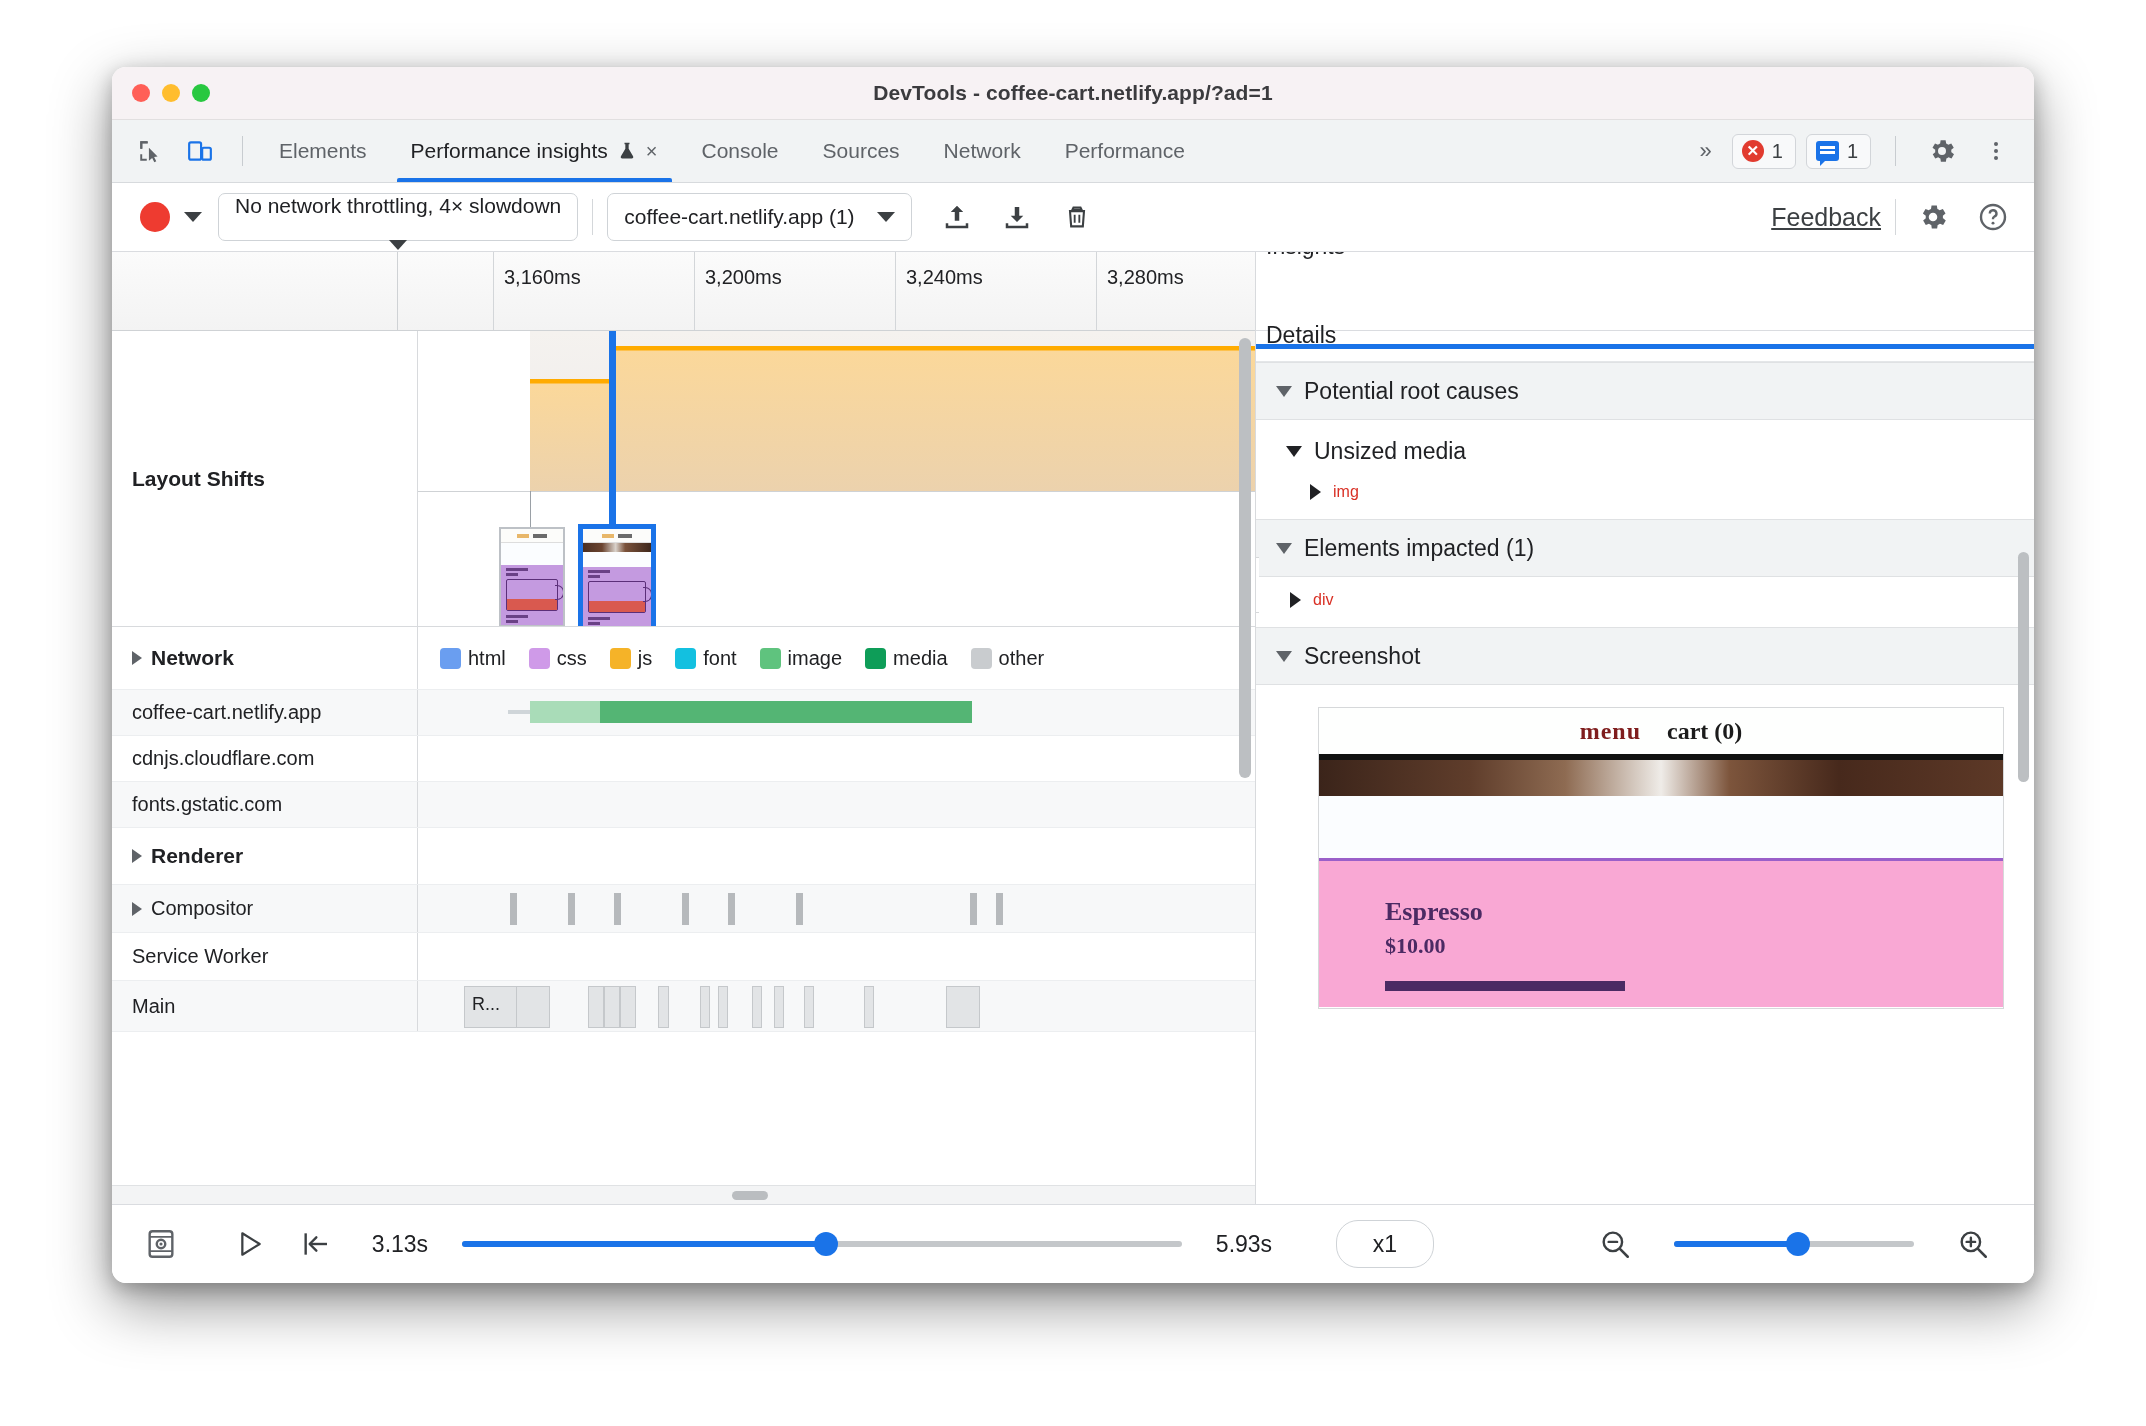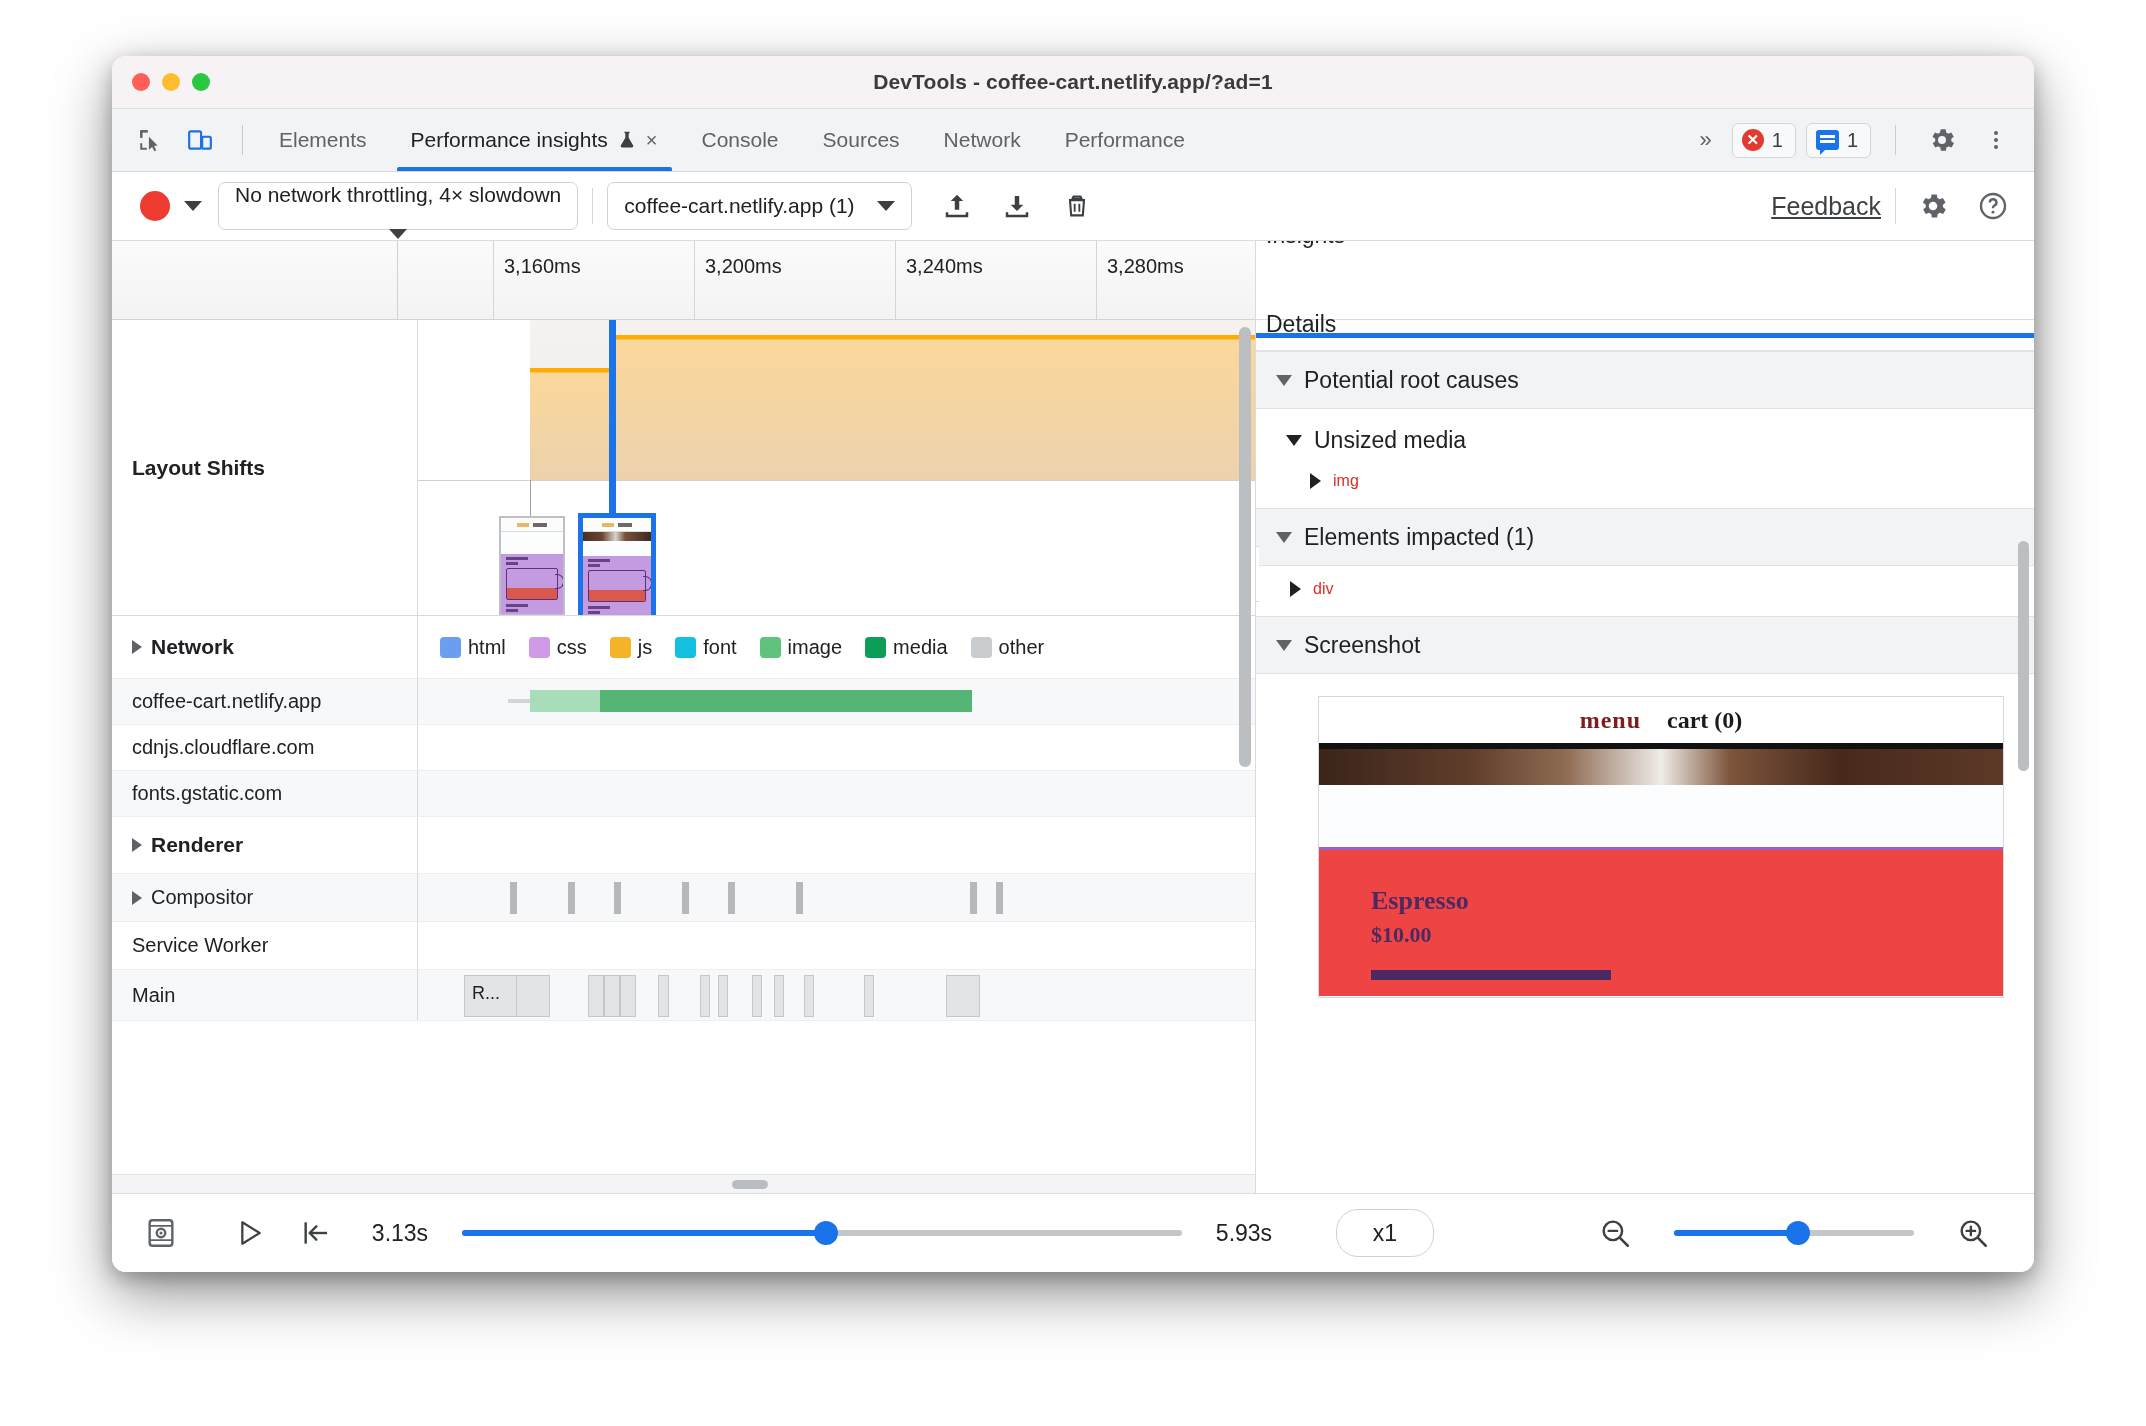--- a/index.html
+++ b/index.html
@@ -9,21 +9,21 @@
     font-family: "Liberation Sans", sans-serif;
     overflow: hidden;
   }
   .stage {
     position: absolute; inset: 0;
     background: #ffffff;
   }
   
   .window {
     position: absolute;
-    left: 112px; top: 56px;
+    left: 112px; top: 67px;
     width: 1922px; height: 1216px;
     background: #ffffff;
     border-radius: 14px;
     box-shadow: 0 22px 60px rgba(0,0,0,.42), 0 6px 20px rgba(0,0,0,.26);
     overflow: hidden;
     display: flex; flex-direction: column;
   }
   
   .titlebar {
     height: 52px; flex: 0 0 52px;
@@ -214,21 +214,21 @@
   .tri-dn { width: 0; height: 0; border-left: 8px solid transparent; border-right: 8px solid transparent; border-top: 11px solid #5f6368; }
   .tri-dn.dark { border-top-color: #202124; }
   
   .shot { margin: 22px 30px 0 62px; border: 1px solid #d6d8da; background: #fff; height: 300px; overflow: hidden; }
   .shot-nav { height: 46px; background: #fefffe; display: flex; align-items: center; justify-content: center; gap: 26px; }
   .shot-menu { font-family: "Liberation Serif", serif; font-size: 24px; color: #7f1d1d; font-weight: bold; letter-spacing: 1px; }
   .shot-cart { font-family: "Liberation Serif", serif; font-size: 24px; color: #1b1b1b; font-weight: bold; }
   .shot-rule { height: 6px; background: #111; }
   .shot-beans { height: 36px; background: linear-gradient(90deg,#3b241a 0%,#5f3d2b 22%,#8e6b52 36%,#efece8 50%,#7d553c 60%,#47291c 76%,#5d3927 100%); }
   .shot-gap { height: 62px; background: #fbfdff; }
-  .shot-purple { background: #ef4444; border-top: 3px solid #9a5fc9; padding: 36px 0 0 52px; }
+  .shot-purple { background: #f9a8d4; border-top: 3px solid #9a5fc9; padding: 36px 0 0 66px; }
   .shot-title { font-family: "Liberation Serif", serif; font-weight: bold; font-size: 26px; color: #4b2a63; }
   .shot-price { font-family: "Liberation Serif", serif; font-weight: bold; font-size: 22px; color: #4b2a63; margin-top: 6px; }
   .shot-bar { height: 10px; background: #4b2a63; width: 240px; margin-top: 22px; }
   .rscroll { position: absolute; right: 5px; top: 300px; width: 11px; height: 230px; background: #bcbfc2; border-radius: 6px; }
   .collapse-tab {
     position: absolute; left: -20px; top: 305px; width: 22px; height: 54px;
     background: #fff; border: 1px solid #d6d8da; border-right: none;
     border-radius: 7px 0 0 7px; display: flex; align-items: center; justify-content: center;
     font-size: 20px; color: #3c4043; z-index: 20;
   }

